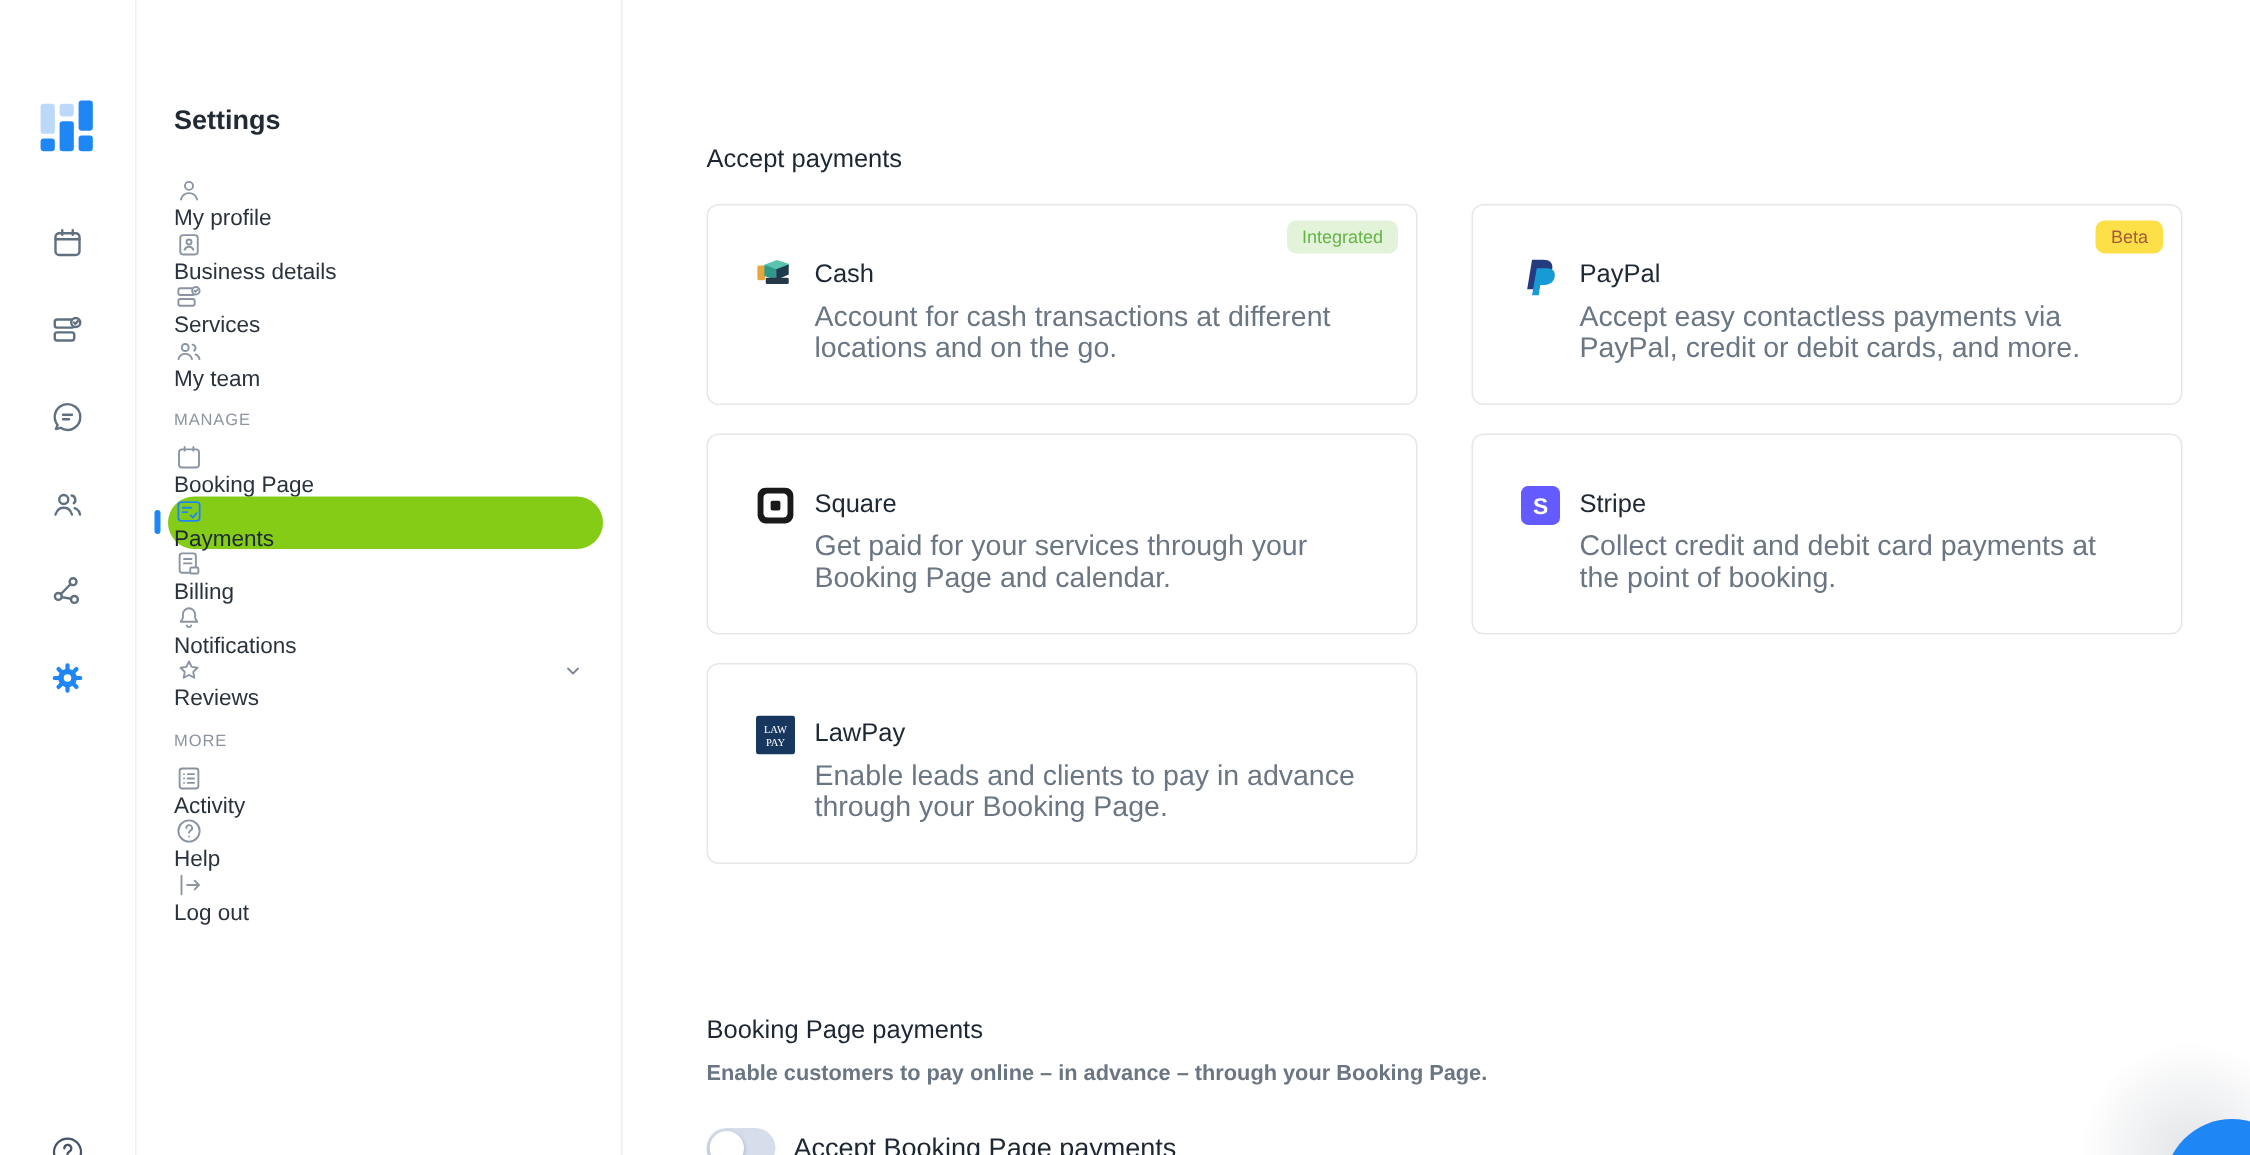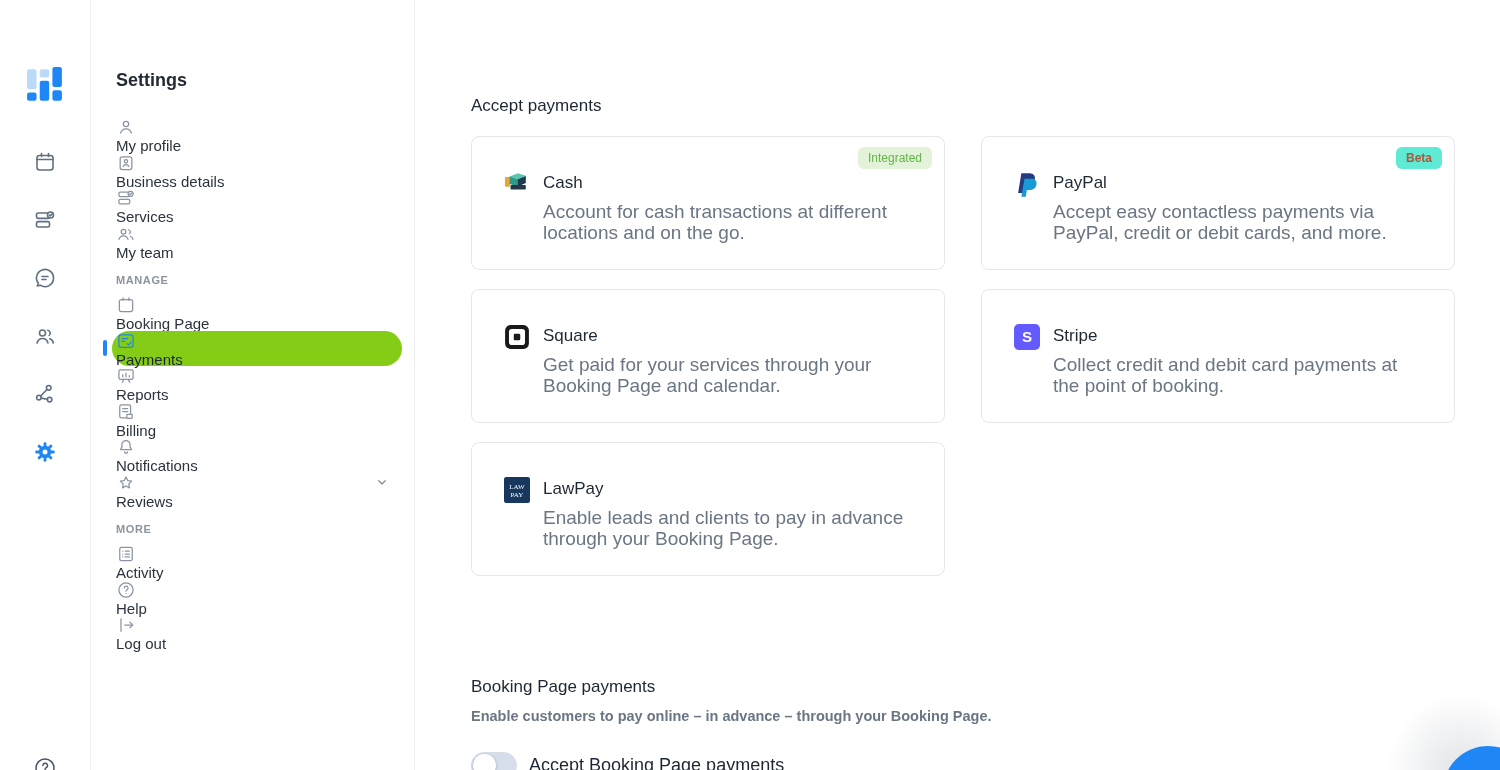--- a/index.html
+++ b/index.html
@@ -26,33 +26,33 @@
   .side-item .s-icon { width:20px; height:20px; flex:none; margin-right:9px; }
   .side-item .s-icon svg { stroke:#8a94a2; fill:none; stroke-width:1.5; stroke-linecap:round; stroke-linejoin:round; }
   .side-item .s-label { font-size:15px; color:#2a333d; }
   .side-item .chev { margin-left:auto; width:16px; height:16px; }
   .side-item .chev svg { stroke:#7a8692; fill:none; stroke-width:1.8; stroke-linecap:round; stroke-linejoin:round; }
   .side-item.selected { background:#84cc16; }
   .side-item.selected::before { content:""; position:absolute; left:-9px; top:50%;
     transform:translateY(-50%); width:4px; height:16px; border-radius:2px; background:#1f87f5; }
   .side-item.selected .s-icon svg { stroke:#1f87f5; }
   .side-item.selected .s-label { color:#1d2733; }
-  .side-section { font-size:11px; font-weight:700; letter-spacing:.6px; color:#8b949e;
+  .side-section { font-size:11px; font-weight:400; letter-spacing:.6px; color:#8b949e;
     margin:15px 0 9px 25px; }
 
   
   .main { flex:1; padding:96px 0 0 56px; }
   .section-heading { font-size:17px; font-weight:400; color:#1d2733; }
   .cards { margin-top:20px; display:grid; grid-template-columns:474px 474px; gap:19px 36px; }
   .card { position:relative; height:134px; border:1px solid #e5e7ea; border-radius:8px;
     background:#fff; cursor:pointer; }
   .badge { position:absolute; top:10px; right:12px; font-size:12px; line-height:14px;
     padding:4px 10px; border-radius:6px; }
   .badge.integrated { background:#e3f3da; color:#64b446; }
-  .badge.beta { background:#5eead4; color:#a8593a;font-weight:bold; }
+  .badge.beta { background:#fde047; color:#a8593a; }
   .card-body { display:flex; gap:13px; padding:33px 28px 0 32px; }
   .card-icon { width:26px; height:26px; flex:none; margin-top:1px; }
   .card-title { font-size:17px; line-height:26px; color:#1e2833; }
   .card-desc { font-size:19px; line-height:21px; color:#6a7683; margin-top:5px; max-width:382px; }
 
   .booking { margin-top:101px; }
   .booking-sub { margin-top:11px; font-size:14.5px; color:#6a7683;font-weight:bold; }
   .toggle-row { margin-top:28px; display:flex; align-items:center; gap:12px; }
   .toggle { position:relative; width:46px; height:27px; border-radius:14px;
     background:#d6deec; flex:none; cursor:pointer; }
@@ -219,30 +219,20 @@
       <span class="s-icon">
         <svg viewBox="0 0 24 24">
             <rect x="3.5" y="4.5" width="17" height="15" rx="2.5"></rect>
             <path d="M7 9h7M7 12.5h3.5"></path>
             <path d="M13.3 15.2l1.7 1.7 3.2-3.6"></path>
           </svg>
       </span>
       <span class="s-label">Payments</span>
     </div>
 
-    <div class="side-item">
-      <span class="s-icon">
-        <svg viewBox="0 0 24 24">
-            <rect x="3.5" y="4.5" width="17" height="11.5" rx="2"></rect>
-            <path d="M8 13v-2.5M12 13V8.5M16 13v-1.5"></path>
-            <path d="M9.5 16l-2 3.5M14.5 16l2 3.5"></path>
-          </svg>
-      </span>
-      <span class="s-label">Reports</span>
-    </div>
 
     <div class="side-item">
       <span class="s-icon">
         <svg viewBox="0 0 24 24">
             <rect x="4.5" y="3.5" width="13" height="15.5" rx="2"></rect>
             <path d="M8 8h6M8 11.5h6"></path>
             <rect x="13" y="14.8" width="6.5" height="4.8" rx="1" fill="#fff"></rect>
           </svg>
       </span>
       <span class="s-label">Billing</span>

